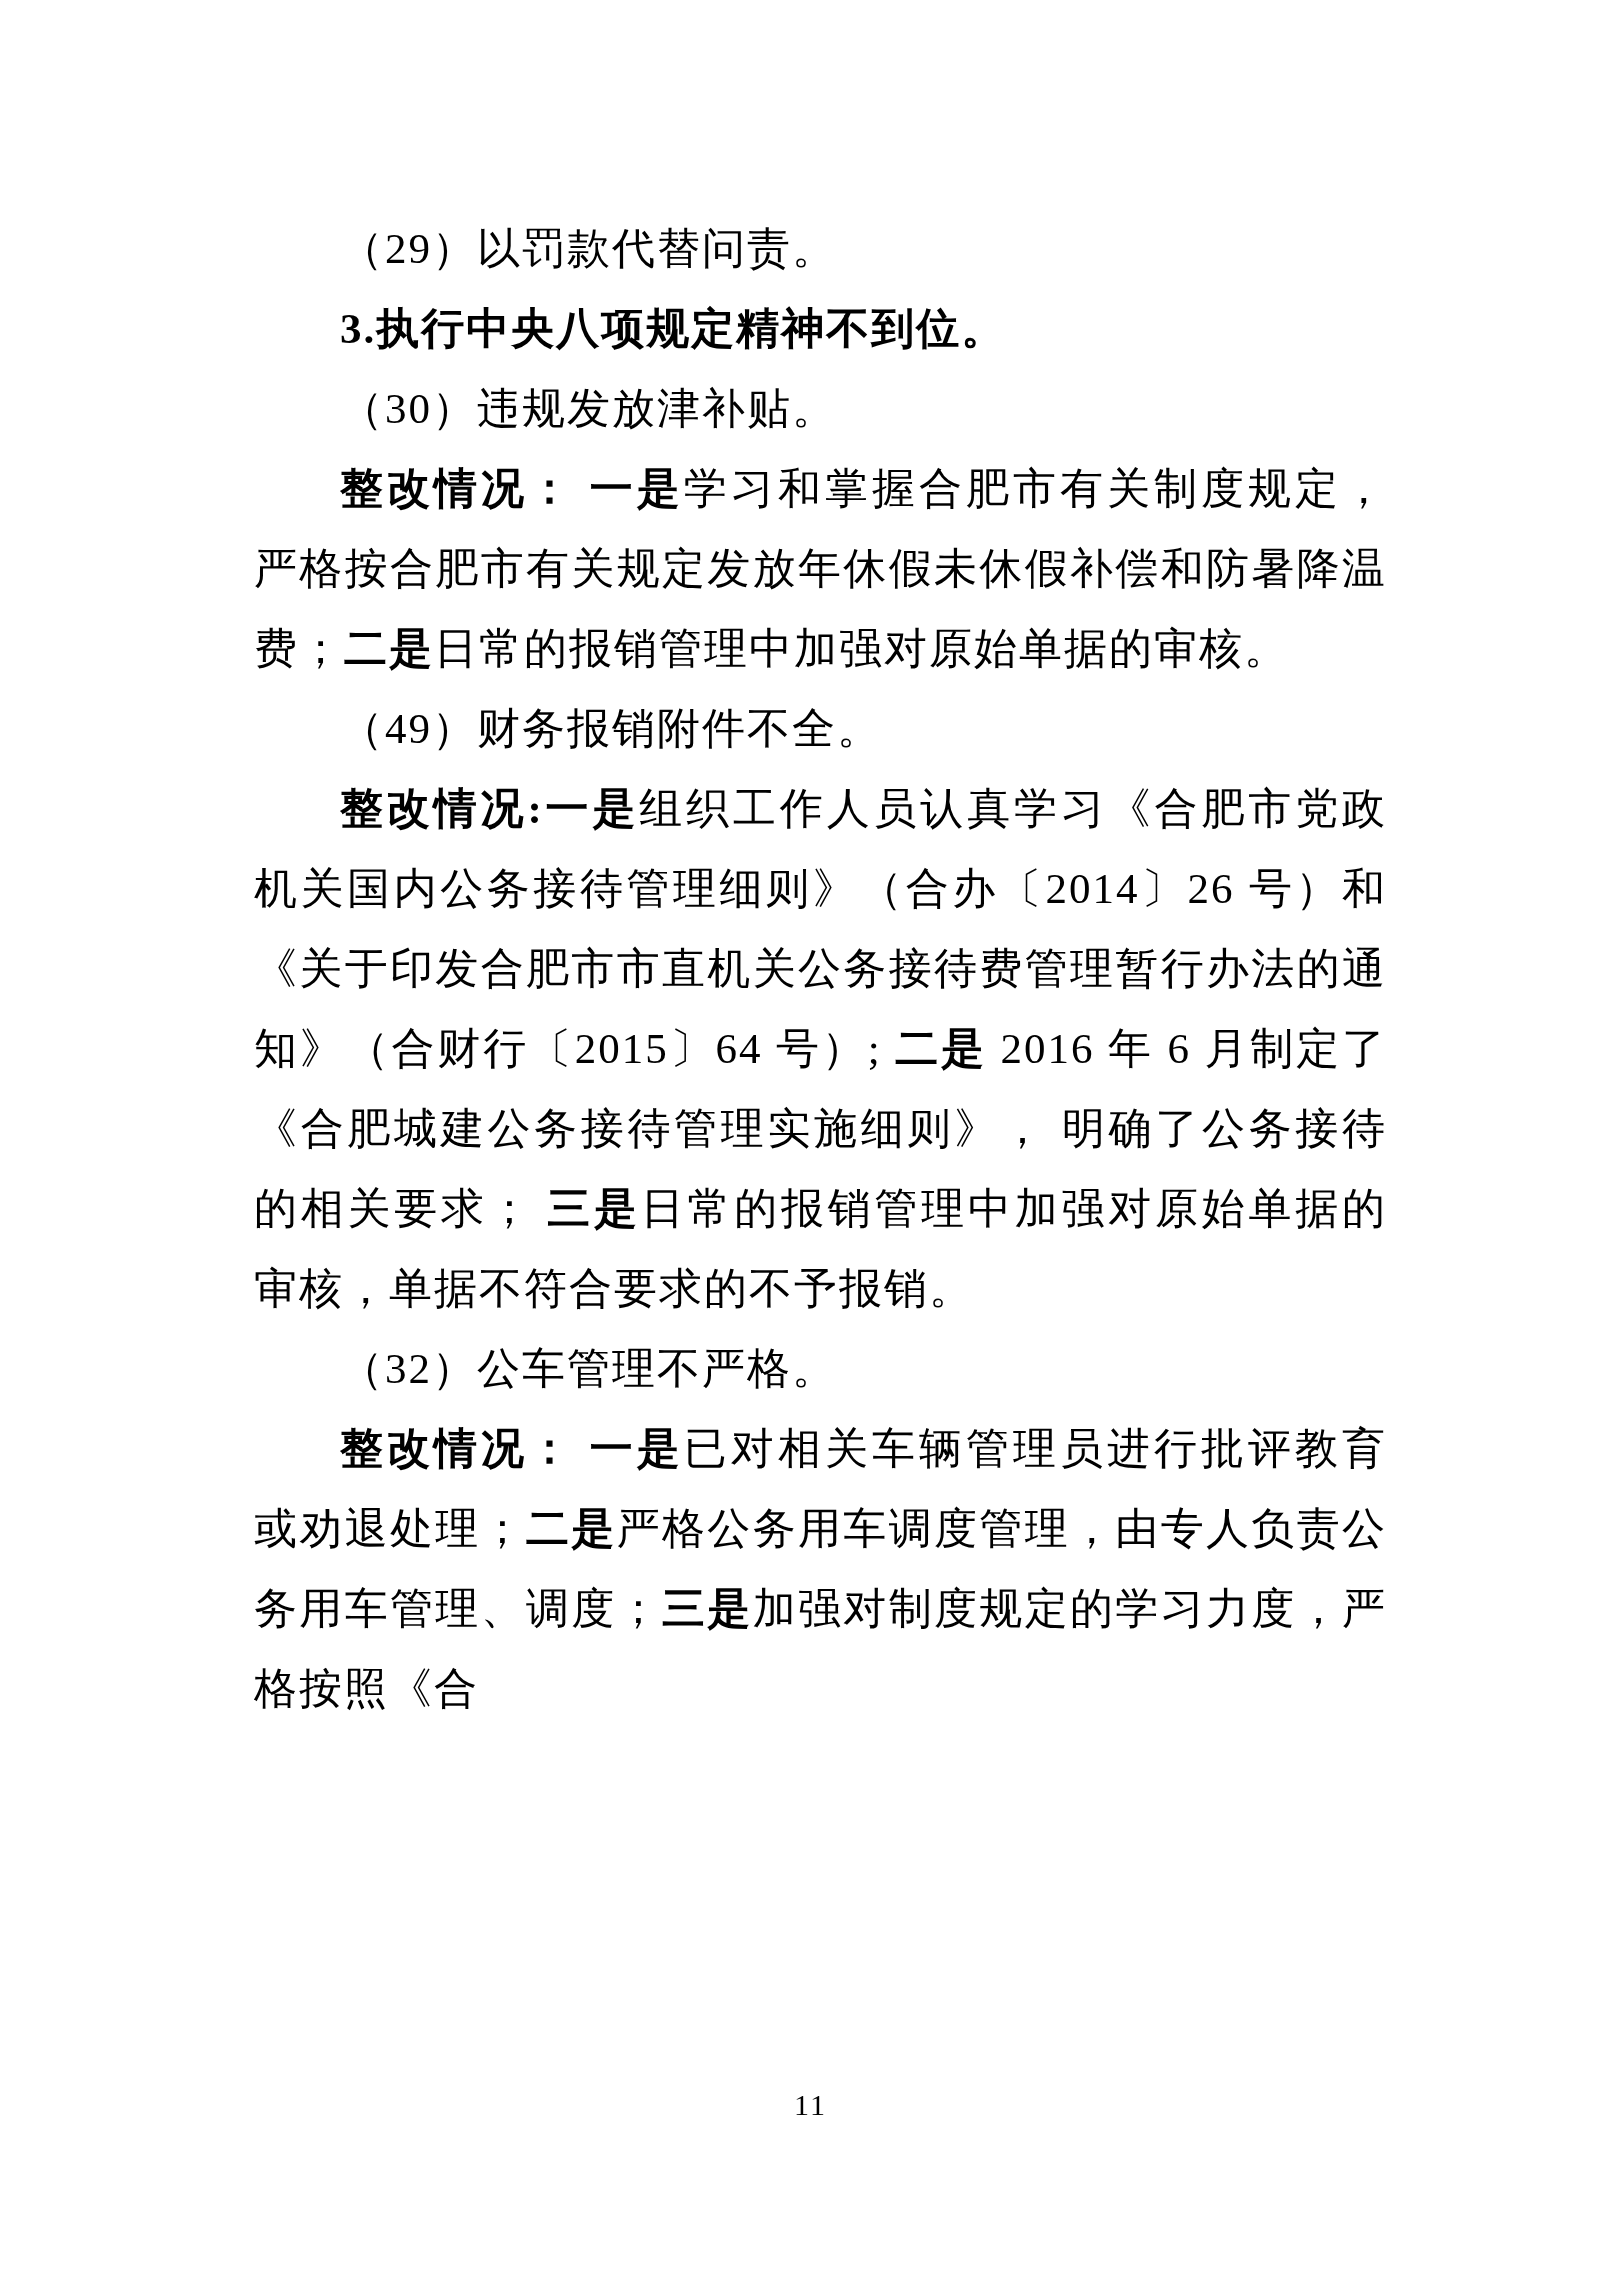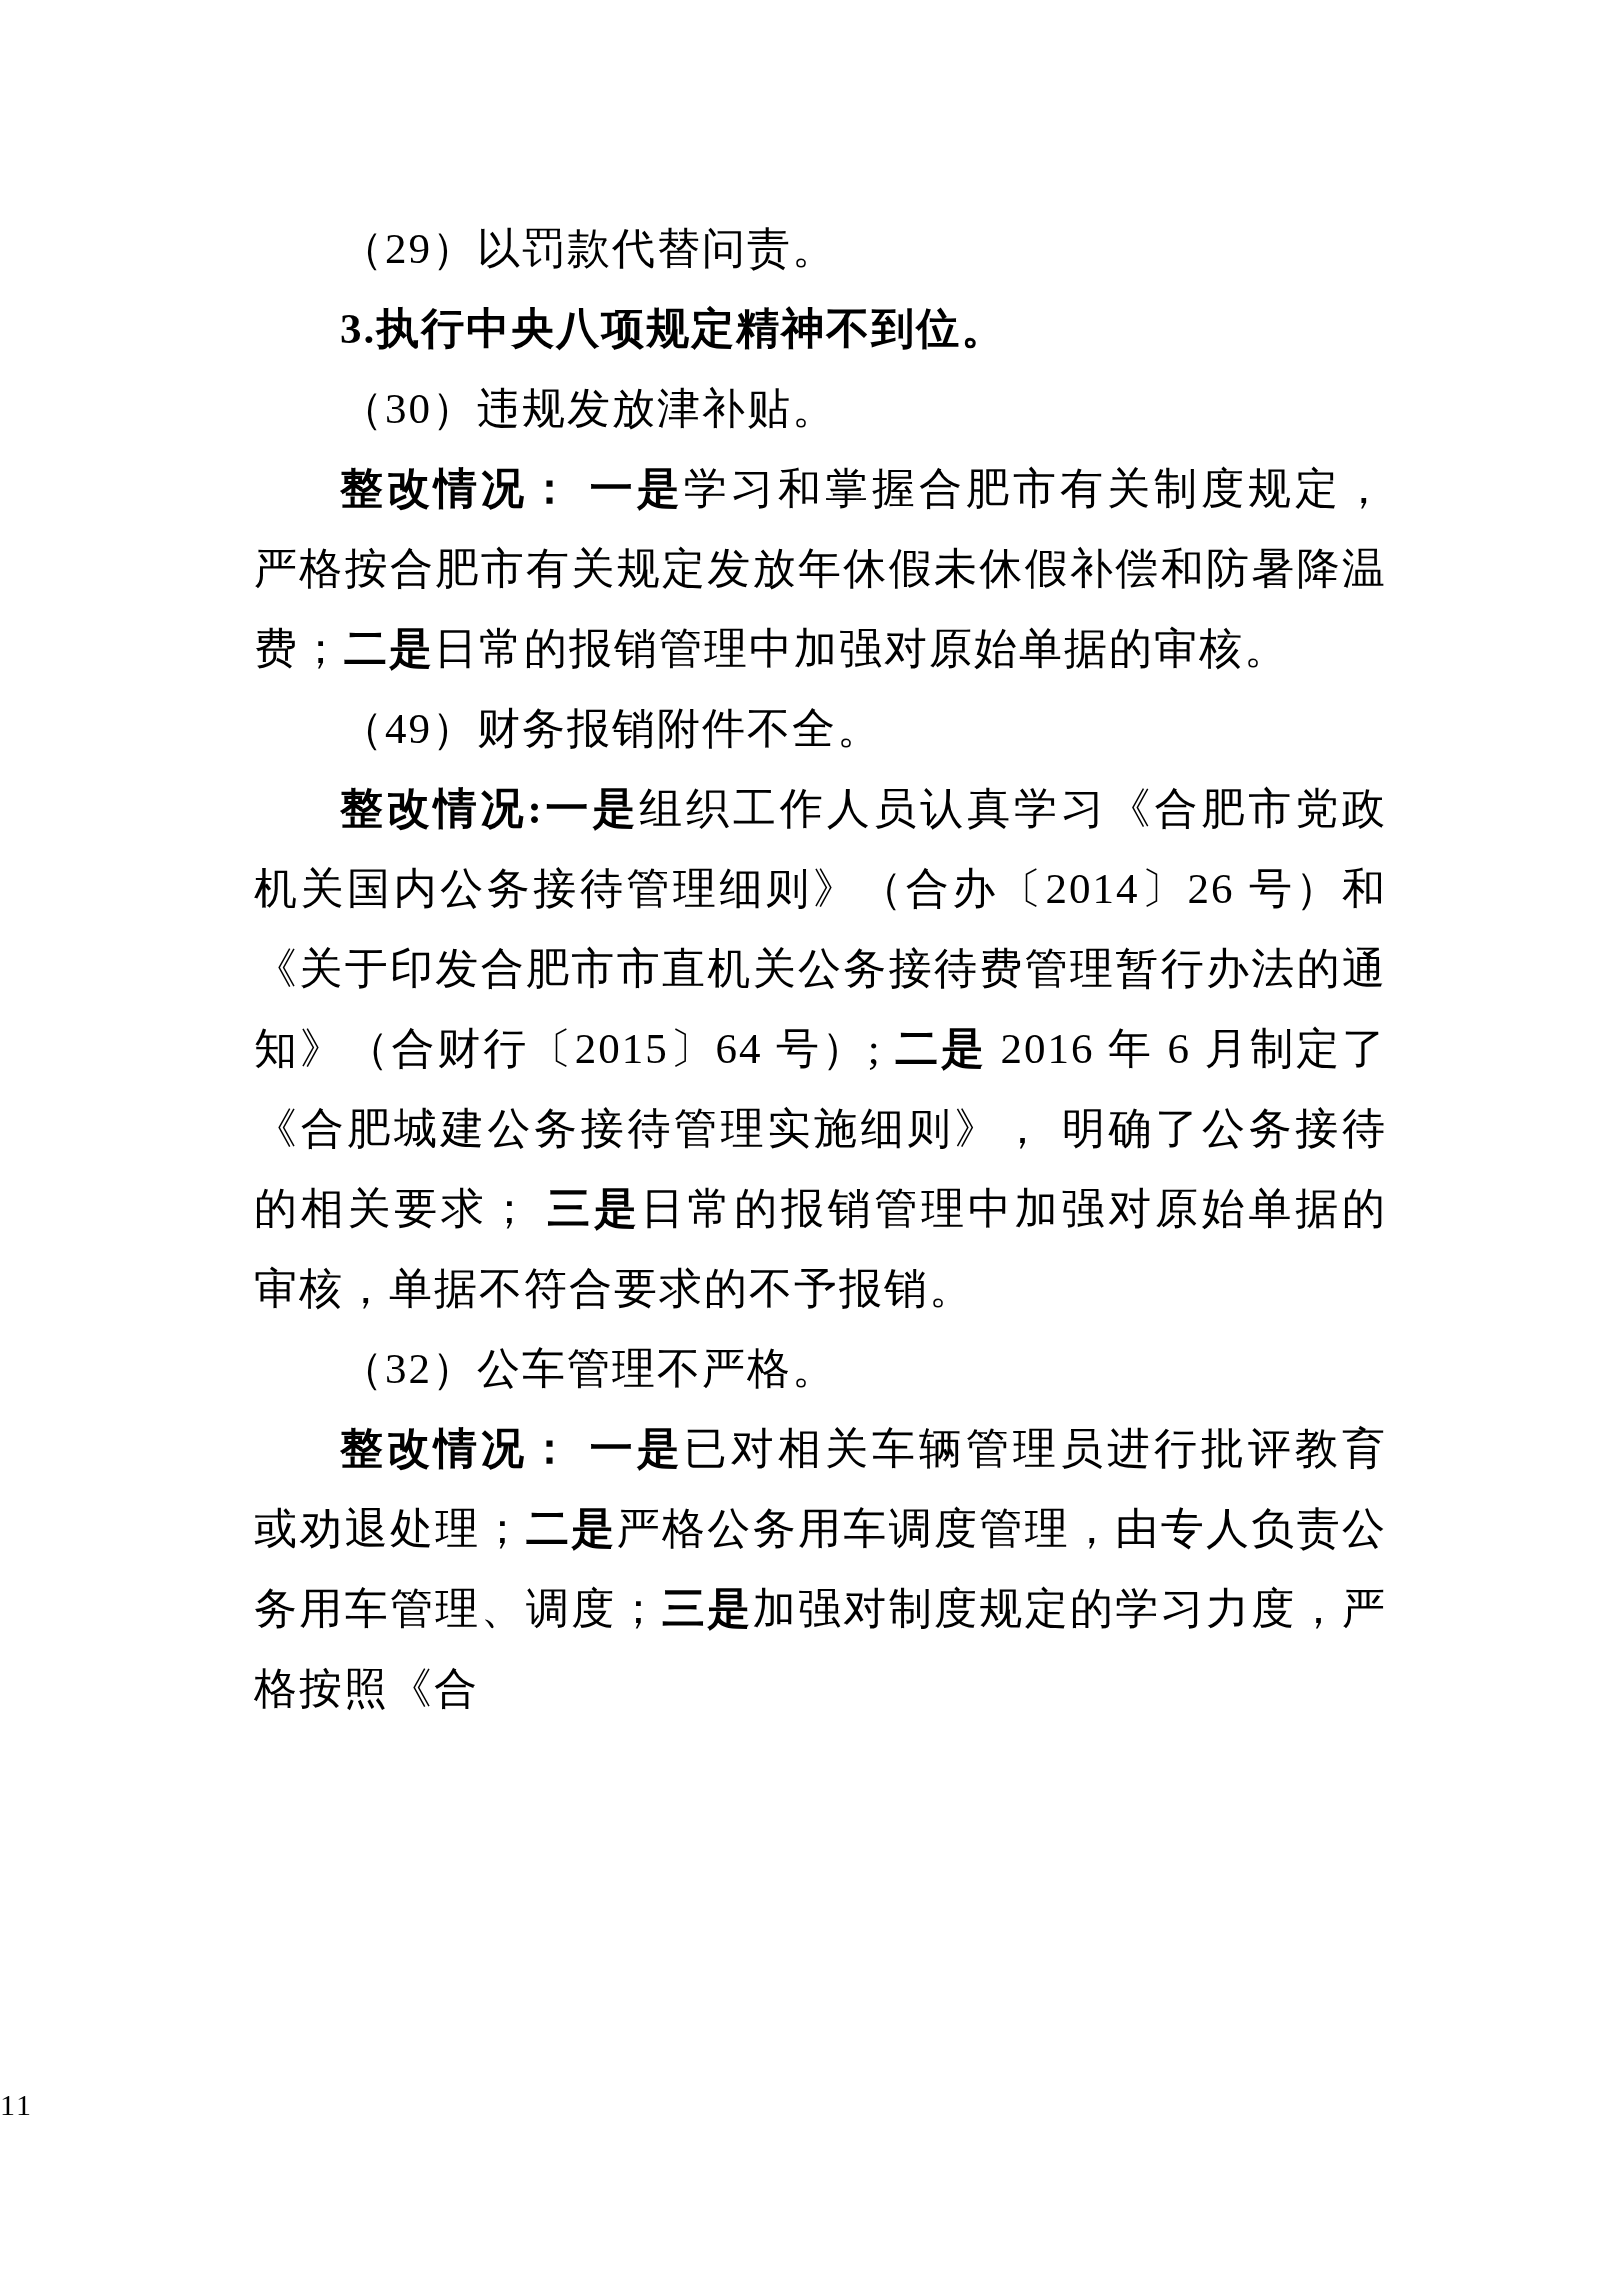--- a/index.html
+++ b/index.html
@@ -34,20 +34,21 @@
     word-break: break-all;
   }
   .b {
     font-weight: bold;
   }
   .footer {
     position: absolute;
     top: 2088px;
     left: 0;
     width: 100%;
+    text-align: center;
     font-size: 30px;
     letter-spacing: 2px;
     font-family: "Liberation Serif", serif;
   }
 </style>
 </head>
 <body>
 
 <div class="page">
   <div class="text-col">

